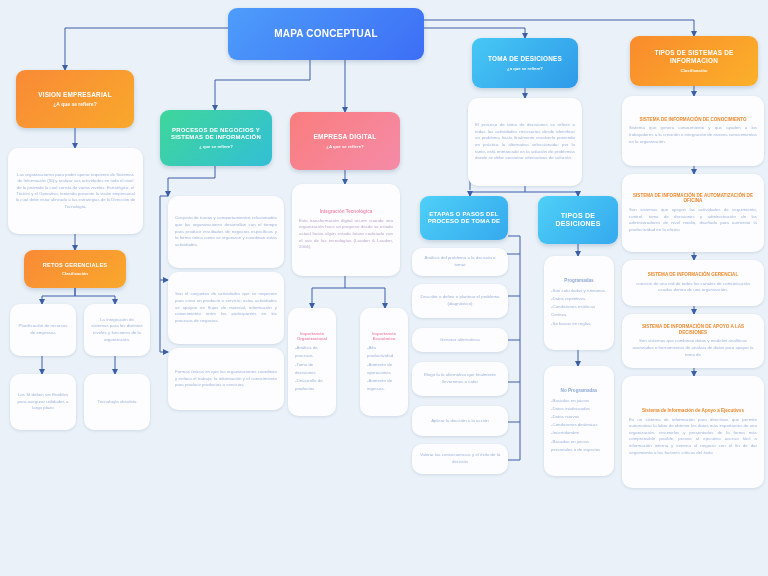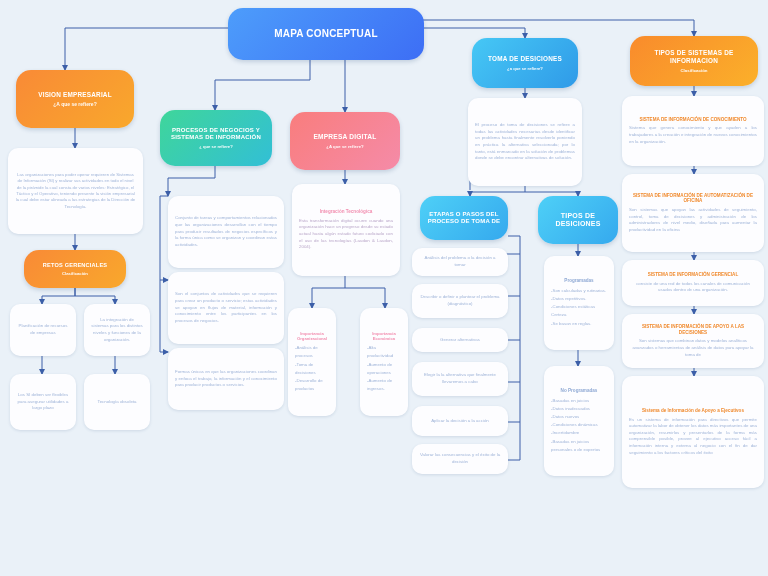--- a/index.html
+++ b/index.html
@@ -24,21 +24,21 @@
     border-radius: 9px;
     display: flex;
     flex-direction: column;
     align-items: center;
     justify-content: center;
     text-align: center;
     padding: 5px 6px;
     z-index: 2;
   }
   
-  .hdr { color: #ffffff; box-shadow: 0 2px 4px rgba(60,90,130,.22); border-radius: 15px; }
+  .hdr { color: #ffffff; box-shadow: 0 2px 4px rgba(60,90,130,.22); }
   .hdr .t {
     font-weight: bold;
     letter-spacing: .2px;
     line-height: 1.18;
   }
   .hdr .s {
     font-size: 5px;
     font-weight: bold;
     margin-top: 3px;
     opacity: .95;

